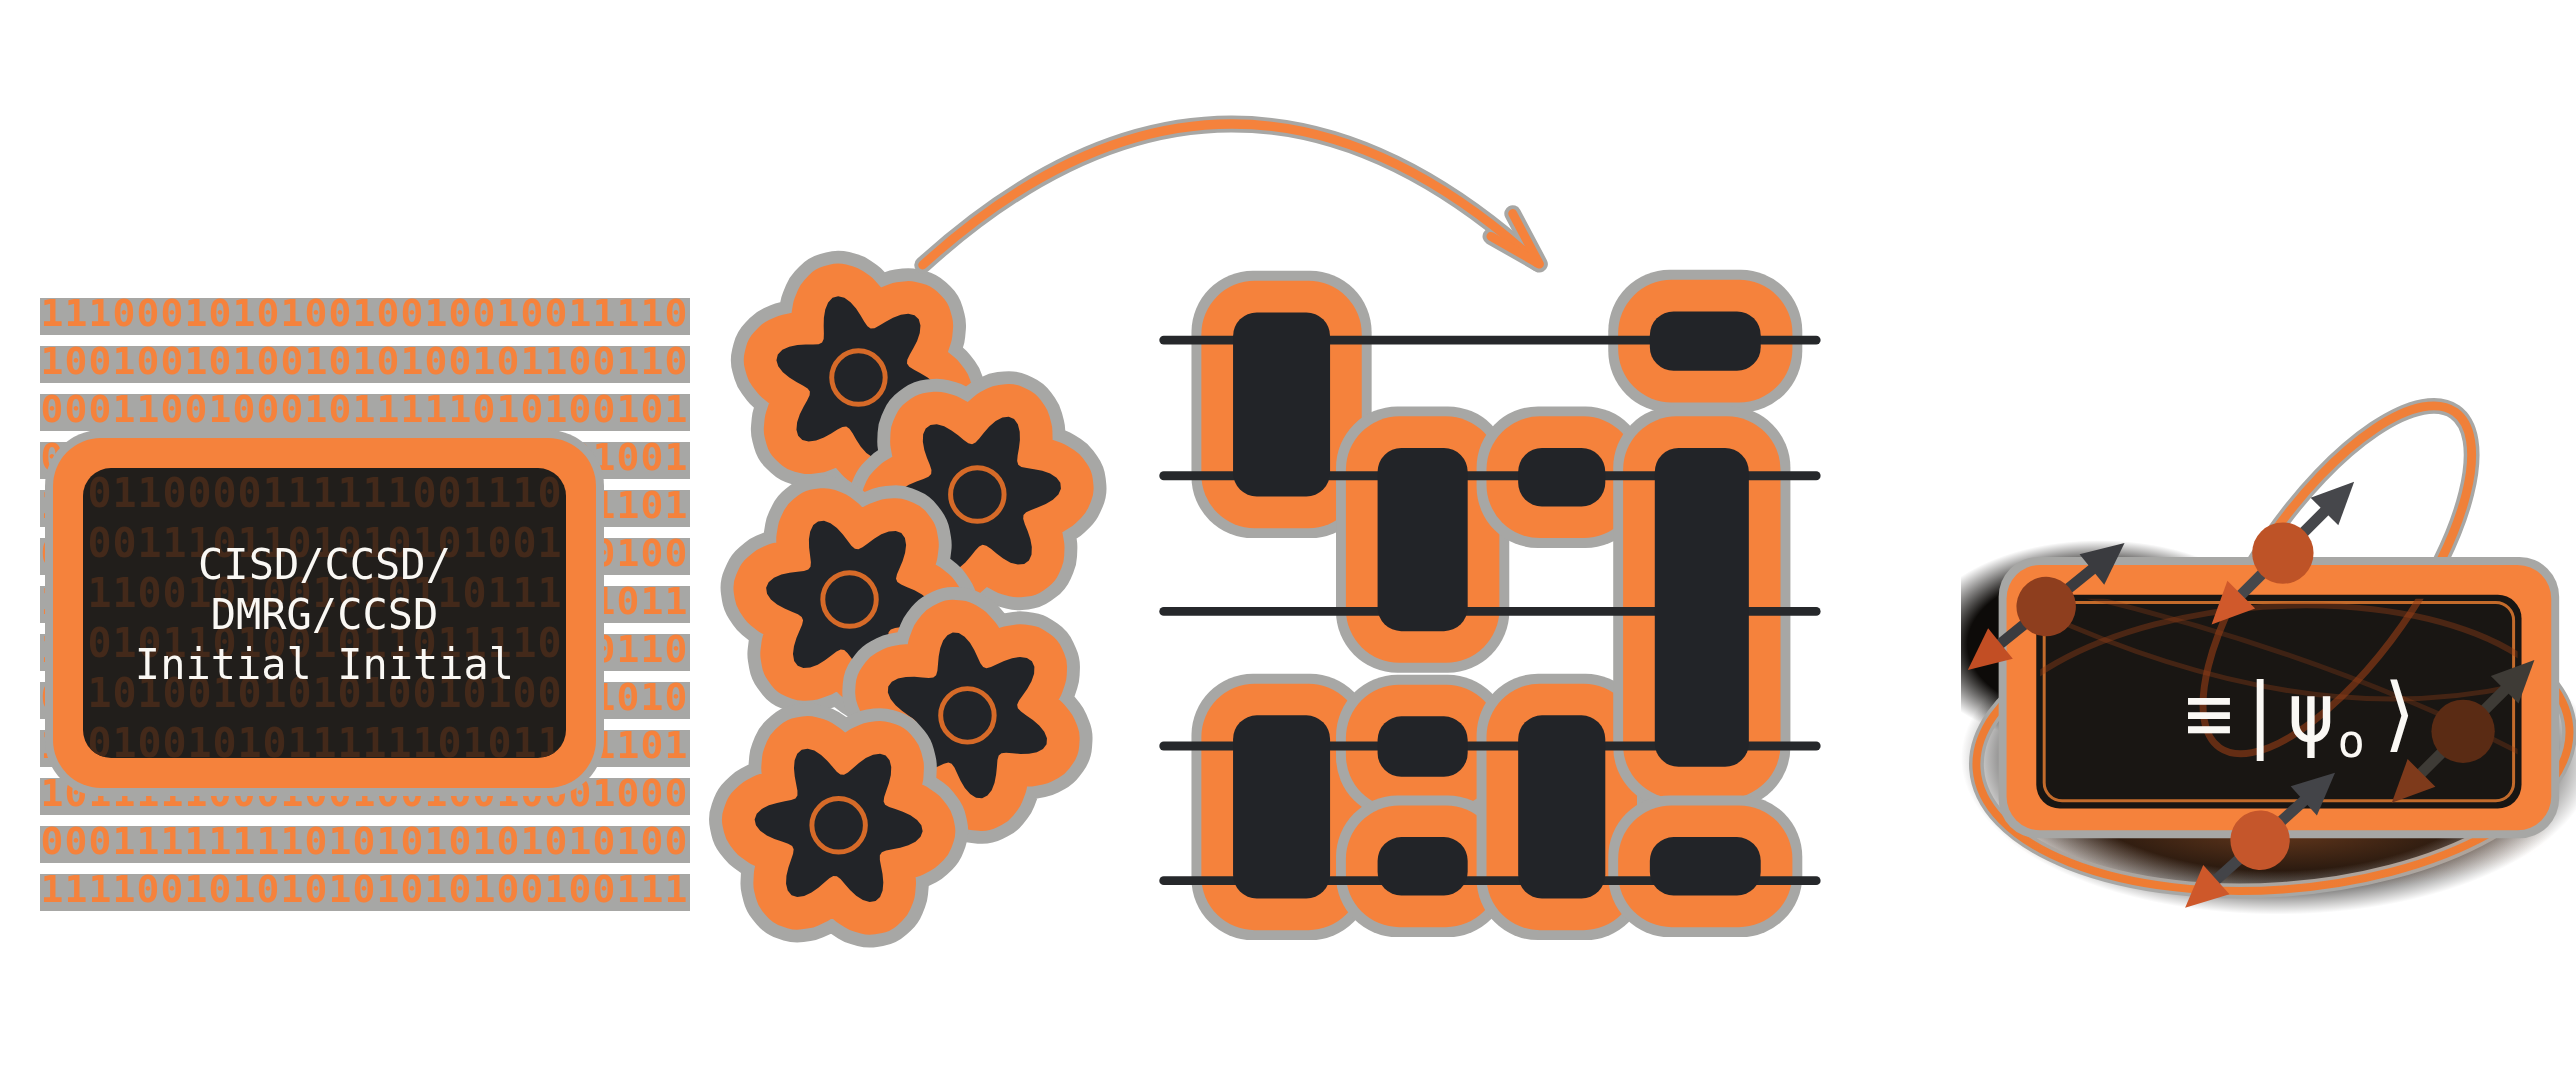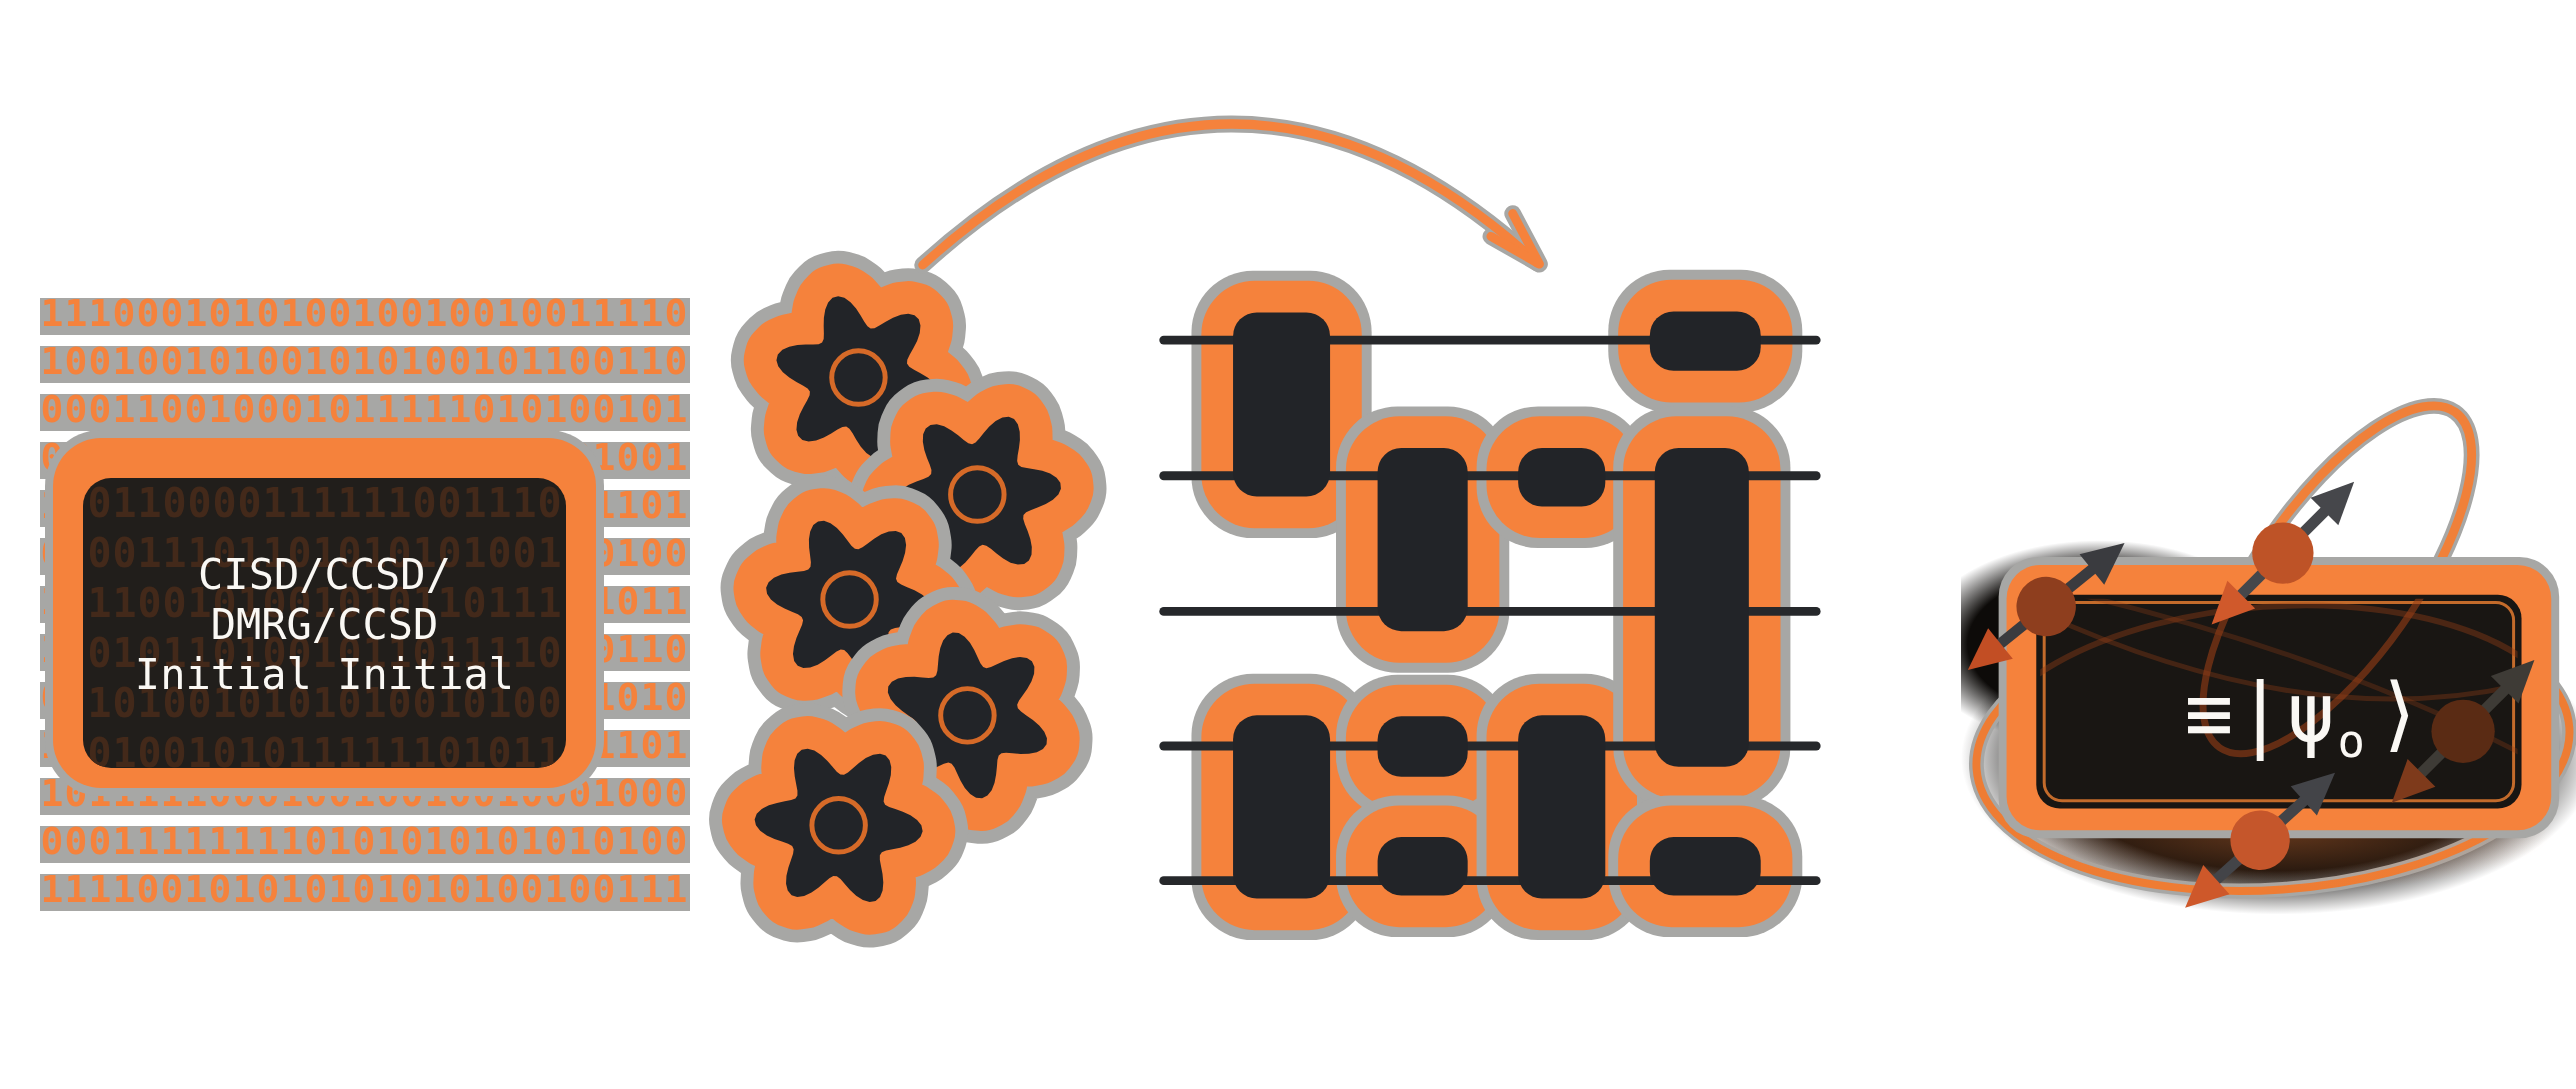--- a/index.html
+++ b/index.html
@@ -11,21 +11,21 @@
   #binary-field{position:absolute;left:8px;top:293px;z-index:1;}
   .b-row{height:48px;white-space:nowrap;padding-left:32px;}
   .bit{position:relative;display:inline-block;width:24px;height:44px;margin:0;
        font-size:38px;line-height:40px;text-align:center;color:#F5823C;font-weight:bold;}
   .bit::before{content:"";position:absolute;left:0px;right:-2px;top:5px;height:37px;
        background:#A7A7A5;z-index:-1;}
 
   
   #initial-card{position:absolute;left:53px;top:438px;width:543px;height:350px;
        background:#F5823C;border-radius:48px;z-index:2;box-shadow:0 0 0 8px #A7A7A5;}
-  #initial-card .inner{position:absolute;left:30px;top:40px;width:483px;height:290px;
+  #initial-card .inner{position:absolute;left:30px;top:30px;width:483px;height:290px;
        background:#211E1B;border-radius:28px;overflow:hidden;}
   .ib-row{height:50px;white-space:nowrap;padding-left:4px;}
   .ibit{display:inline-block;width:25px;font-size:40px;line-height:50px;text-align:center;
        color:#43291A;font-weight:bold;}
   #card-text{position:absolute;left:0px;top:72px;width:483px;text-align:center;z-index:3;}
   #card-text .line{font-size:42px;line-height:50px;color:#FAF8F4;}
 
   .ket-text{font-family:"DejaVu Sans Mono","DejaVu Sans","Liberation Mono",monospace;
        fill:#FAF8F4;}
 </style>

